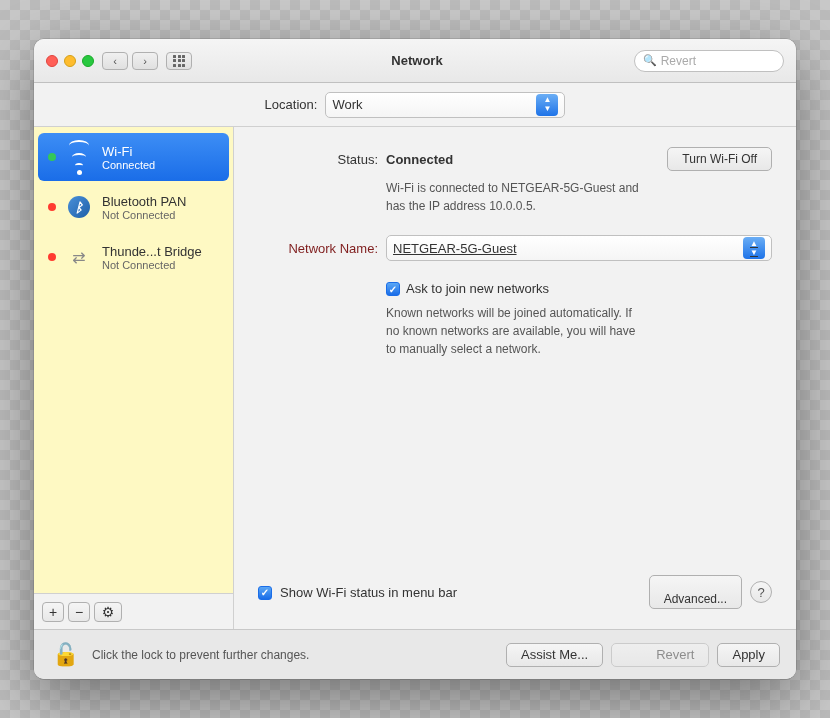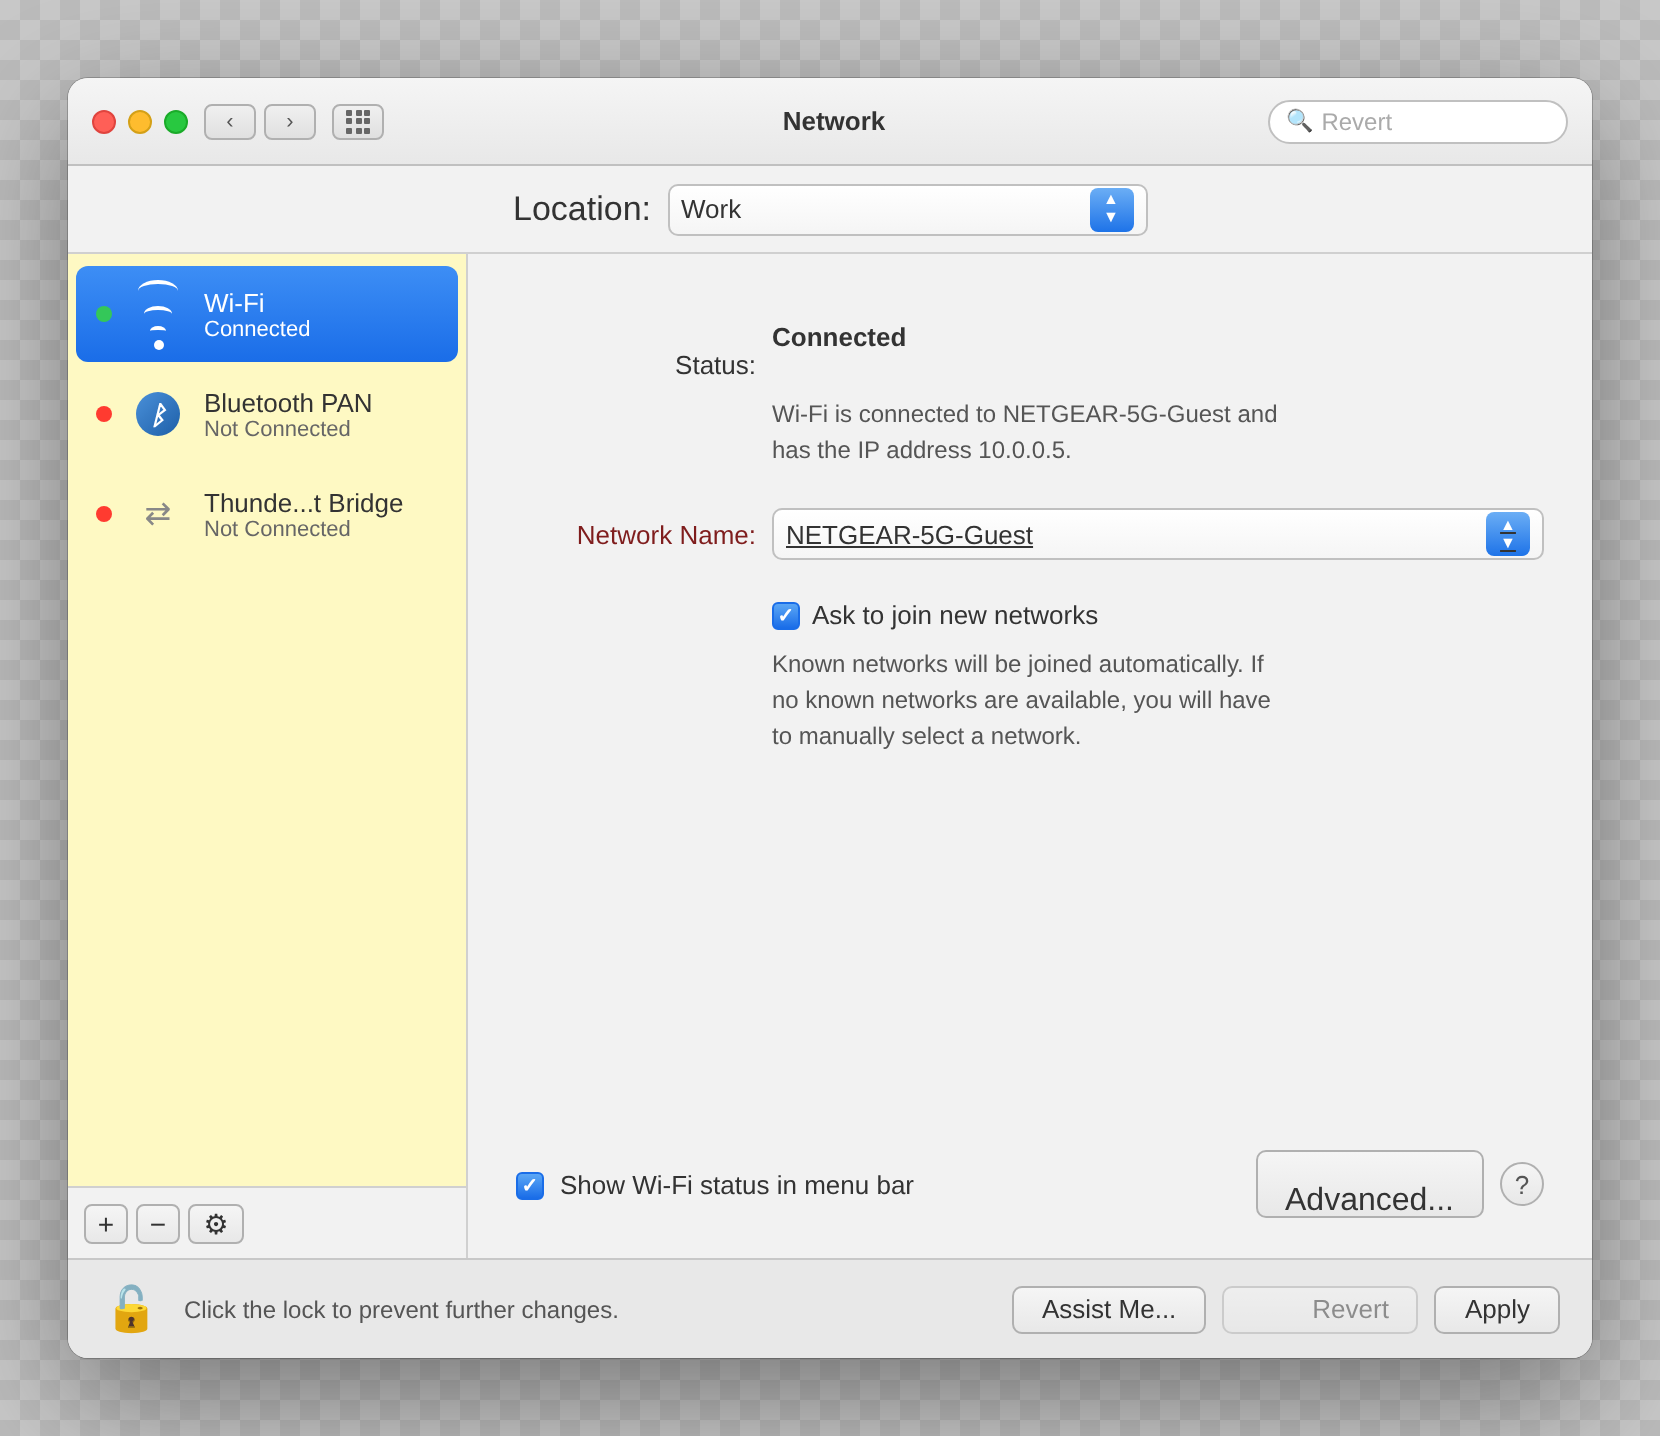--- a/index.html
+++ b/index.html
@@ -134,21 +134,21 @@
       background: #f2f2f2;
       border-bottom: 1px solid #d0d0d0;
       display: flex;
       align-items: center;
       justify-content: center;
       gap: 8px;
       flex-shrink: 0;
     }
 
     .location-label {
-      font-size: 17px;
+      font-size: 13px;
       color: #333;
     }
 
     .location-select {
       width: 240px;
       height: 26px;
       background: linear-gradient(to bottom, #ffffff, #f5f5f5);
       border: 1px solid #c0c0c0;
       border-radius: 5px;
       display: flex;
@@ -314,21 +314,20 @@
       align-items: center;
       margin-bottom: 8px;
     }
 
     .status-label {
       font-size: 13px;
       color: #333;
       width: 120px;
       text-align: right;
       margin-right: 8px;
-      margin-top: 28px;
     }
 
     .status-value {
       font-size: 13px;
       font-weight: 700;
       color: #333;
       flex: 1;
     }
 
     .turn-off-btn {
@@ -441,21 +440,21 @@
       gap: 8px;
       flex: 1;
     }
 
     .advanced-btn {
       height: 24px;
       padding: 16px 14px;
       background: linear-gradient(to bottom, #f5f5f5, #e8e8e8);
       border: 1px solid #b0b0b0;
       border-radius: 5px;
-      font-size: 16px;
+      font-size: 12px;
       color: #333;
       cursor: pointer;
     }
 
     .help-btn {
       width: 22px;
       height: 22px;
       background: linear-gradient(to bottom, #f5f5f5, #e8e8e8);
       border: 1px solid #b0b0b0;
       border-radius: 50%;
@@ -677,20 +676,21 @@
         <div class="sidebar-footer-btn">−</div>
         <div class="sidebar-footer-btn gear">⚙</div>
       </div>
     </div>
 
     <div class="detail-panel">
 
       <div class="status-row">
         <div class="status-label">Status:</div>
         <div class="status-value">Connected</div>
+        <button class="turn-off-btn">Turn Wi-Fi Off</button>
       </div>
 
       <div class="status-description">
         Wi-Fi is connected to NETGEAR-5G-Guest and<br>has the IP address 10.0.0.5.
       </div>
 
       <div class="network-name-row">
         <div class="network-name-label">Network Name:</div>
         <div class="network-name-select">
           <span class="network-name-select-text">NETGEAR-5G-Guest</span>

